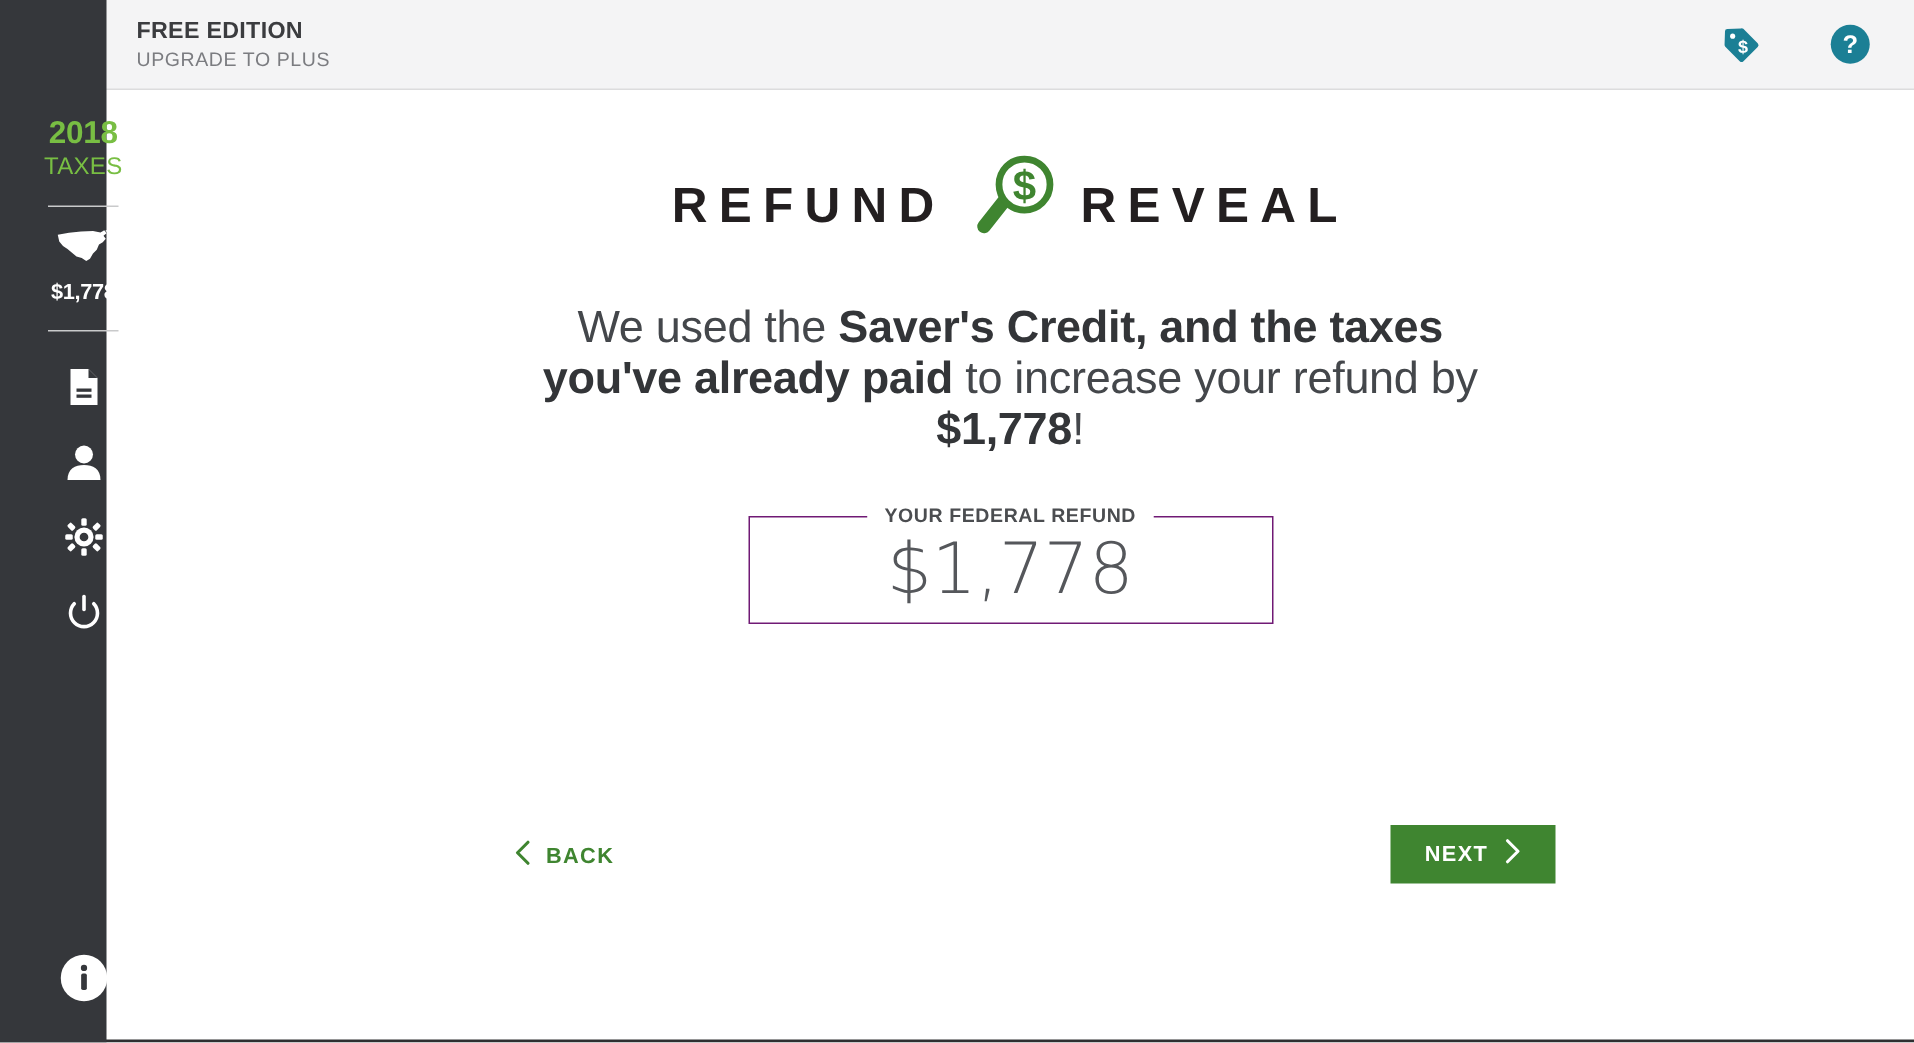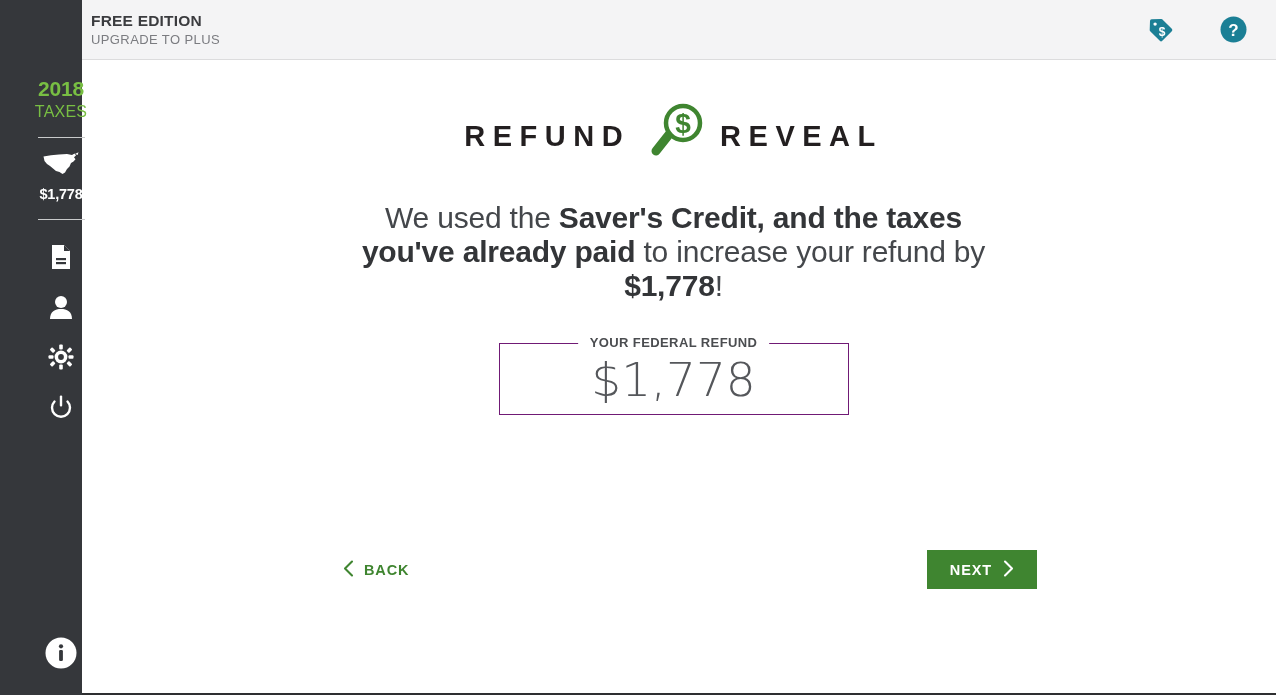--- a/index.html
+++ b/index.html
@@ -76,21 +76,21 @@
     display: flex;
     align-items: center;
     justify-content: center;
     cursor: pointer;
   }
 
   
   .sidebar {
     position: absolute;
     top: 0; left: 0;
-    width: 82px;
+    width: 71px;
     height: 695px;
     background: #35373b;
     display: flex;
     flex-direction: column;
     align-items: center;
     box-sizing: border-box;
     z-index: 5;
     padding-left: 40px;
   }
   .sb-year-block {
@@ -161,21 +161,21 @@
     box-sizing: border-box;
   }
   .reveal-title {
     margin-top: 33px;
     display: flex;
     align-items: center;
     justify-content: center;
     gap: 0px;
   }
   .reveal-word {
-    font-size: 29px;
+    font-size: 33px;
     font-weight: bold;
     color: #231f20;
     letter-spacing: 7.5px;
     font-family: "Liberation Sans", sans-serif;
   }
   .reveal-glass {
     margin: 0 12px 0 16px;
     position: relative;
     top: -2px;
   }

